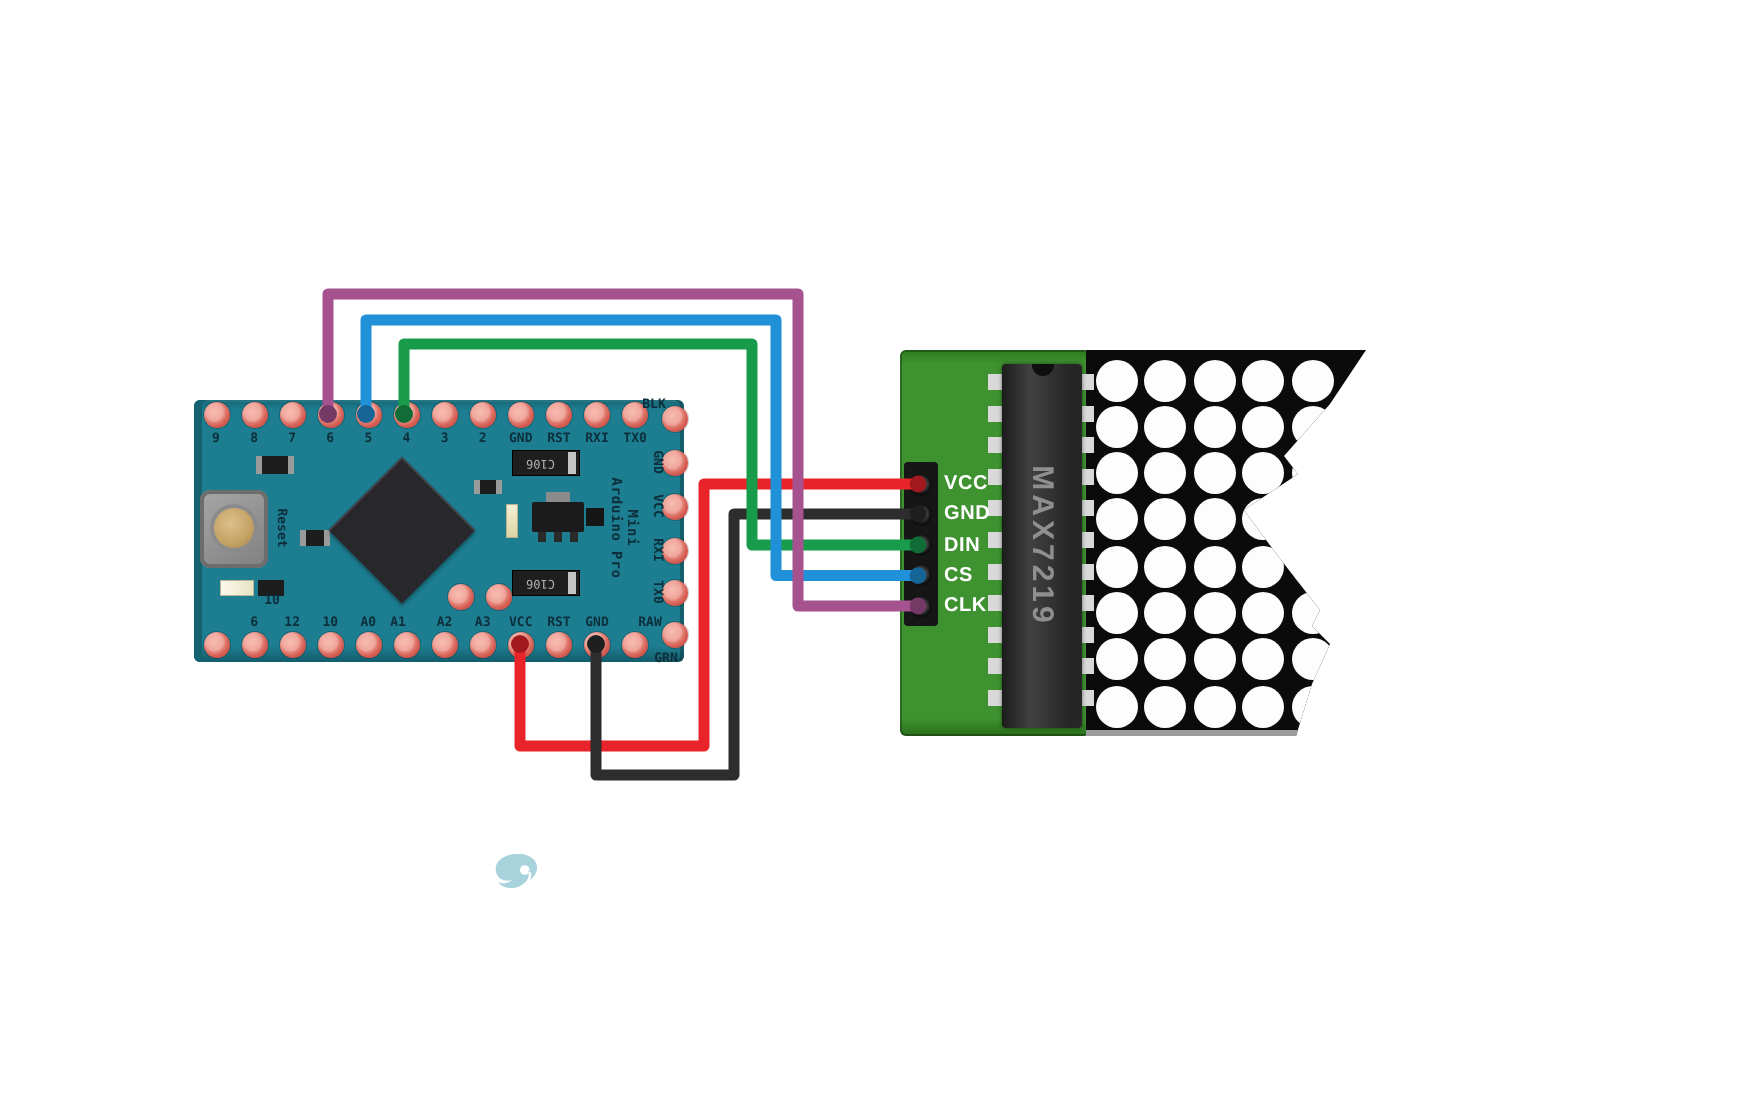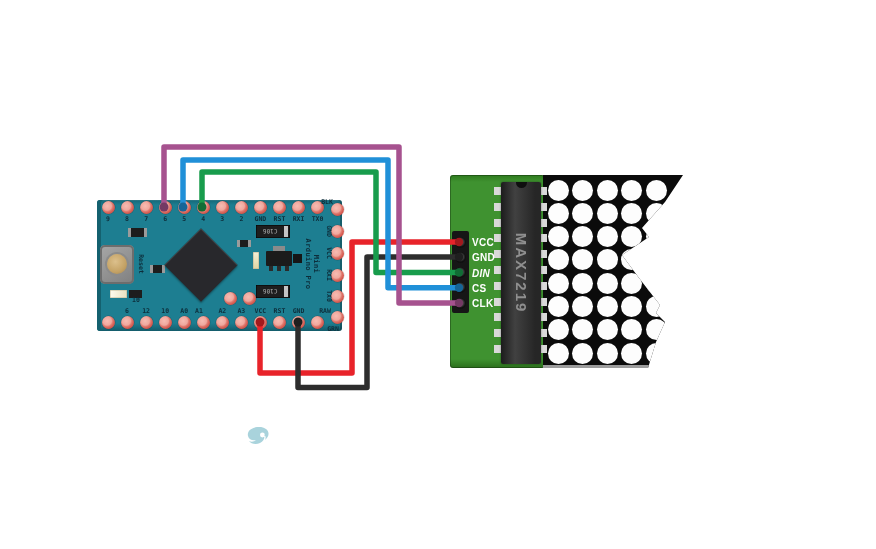--- a/index.html
+++ b/index.html
@@ -221,21 +221,21 @@
     <div id="ic-notch"></div>
   </div>
   <div id="ic-label">MAX7219</div>
   <div id="module-header"></div>
   <div id="module-pins-layer">
       <div class="mpin" style="left: 454.5px; top: 236.5px;"></div>
       <span class="mod-label" style="top: 242px;">VCC</span>
       <div class="mpin" style="left: 454.5px; top: 251.8px;"></div>
       <span class="mod-label" style="top: 257.3px;">GND</span>
       <div class="mpin" style="left: 454.5px; top: 267px;"></div>
-      <span class="mod-label" style="top: 272.5px; font-style: italic;">DIN</span>
+      <span class="mod-label" style="top: 272.5px;">DIN</span>
       <div class="mpin" style="left: 454.5px; top: 282.3px;"></div>
       <span class="mod-label" style="top: 287.8px;">CS</span>
       <div class="mpin" style="left: 454.5px; top: 297.5px;"></div>
       <span class="mod-label" style="top: 303px;">CLK</span>
     </div>
 
   <svg id="wires-svg" width="876" height="549">
     <polyline class="wire" points="260,322 260,373 352,373 352,242 459,242" stroke="#e8232a"></polyline>
     <polyline class="wire" points="298,322 298,387.5 367,387.5 367,257 459,257" stroke="#2d2d2d"></polyline>
     <polyline class="wire" points="202,207 202,172 376,172 376,272.5 459,272.5" stroke="#189c4c"></polyline>

